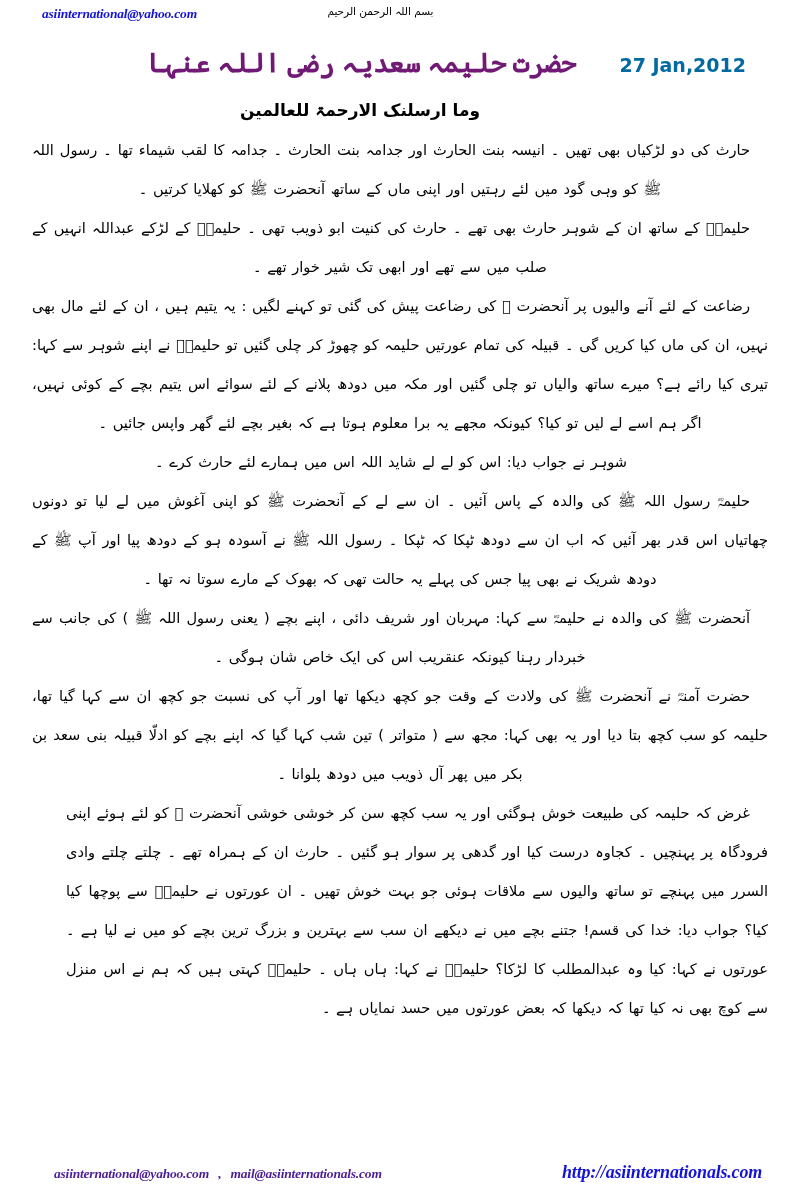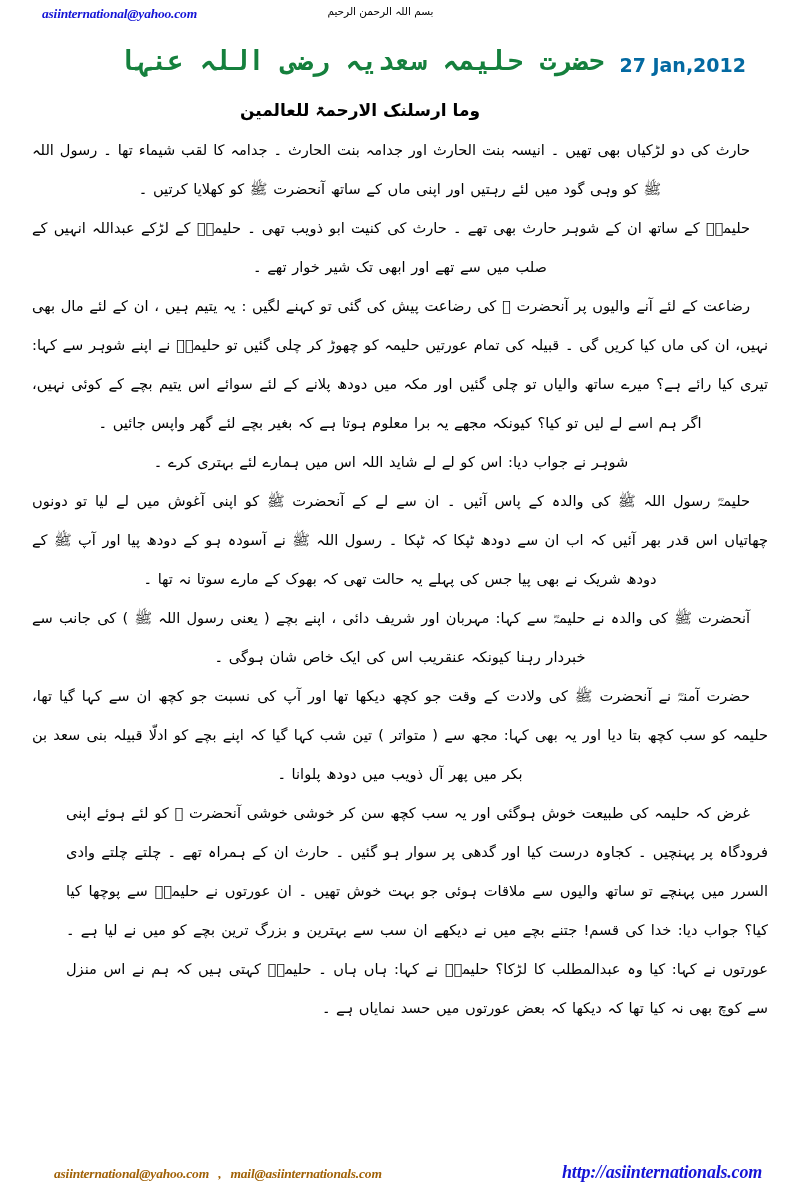--- a/index.html
+++ b/index.html
@@ -63,24 +63,24 @@
     direction: ltr;
     display: flex;
     align-items: center;
     justify-content: center;
     position: relative;
     height: 56px;
     margin-top: 10px;
   }
   .doc-title {
     direction: rtl;
-    font-family: Liberation Mono, monospace;
+    font-family: Liberation Serif, serif;
     font-size: 27px;
     font-weight: bold;
-    color: #15803d;
+    color: #701a75;
     white-space: nowrap;
     text-align: left;
     line-height: 1.15;
     transform: translateX(-38px);
   }
   .doc-date {
     position: absolute;
     right: 28px;
     top: 18px;
     direction: ltr;
@@ -133,21 +133,21 @@
     align-items: baseline;
     justify-content: space-between;
     padding: 0 12px 0 28px;
     height: 30px;
   }
   .footer-left {
     font-family: "Liberation Serif", "DejaVu Serif", serif;
     font-style: italic;
     font-weight: bold;
     font-size: 13.5px;
-    color: #a16207;
+    color: #4c1d95;
     white-space: nowrap;
     letter-spacing: -0.2px;
   }
   .footer-left .sep { padding: 0 6px; }
   .footer-url {
     font-family: "Liberation Serif", "DejaVu Serif", serif;
     font-style: italic;
     font-weight: bold;
     font-size: 18px;
     color: #1414d6;
@@ -170,21 +170,21 @@
     <div class="doc-title">حضرت حلیمہ سعدیہ رضی اللہ عنہا</div>
     <div class="doc-date">27 Jan,2012</div>
   </div>
 
   <div class="subtitle">وما ارسلنک الارحمۃ للعالمین</div>
 
   <div class="body-text">
     <p class="para">حارث کی دو لڑکیاں بھی تھیں ۔ انیسہ بنت الحارث اور جدامہ بنت الحارث ۔ جدامہ کا لقب شیماء تھا ۔ رسول اللہ ﷺ کو وہی گود میں لئے رہتیں اور اپنی ماں کے ساتھ آنحضرت ﷺ کو کھلایا کرتیں ۔</p>
     <p class="para">حلیمہؓ کے ساتھ ان کے شوہر حارث بھی تھے ۔ حارث کی کنیت ابو ذویب تھی ۔ حلیمہؓ کے لڑکے عبداللہ انہیں کے صلب میں سے تھے اور ابھی تک شیر خوار تھے ۔</p>
     <p class="para">رضاعت کے لئے آنے والیوں پر آنحضرت ﷺ کی رضاعت پیش کی گئی تو کہنے لگیں : یہ یتیم ہیں ، ان کے لئے مال بھی نہیں، ان کی ماں کیا کریں گی ۔ قبیلہ کی تمام عورتیں حلیمہ کو چھوڑ کر چلی گئیں تو حلیمہؓ نے اپنے شوہر سے کہا: تیری کیا رائے ہے؟ میرے ساتھ والیاں تو چلی گئیں اور مکہ میں دودھ پلانے کے لئے سوائے اس یتیم بچے کے کوئی نہیں، اگر ہم اسے لے لیں تو کیا؟ کیونکہ مجھے یہ برا معلوم ہوتا ہے کہ بغیر بچے لئے گھر واپس جائیں ۔</p>
-    <p class="para">شوہر نے جواب دیا:  اس کو لے لے شاید اللہ اس میں ہمارے لئے بہتری کرے ۔</p>
+    <p class="para">شوہر نے جواب دیا:  اس کو لے لے شاید اللہ اس میں ہمارے لئے حارث کرے ۔</p>
     <p class="para">حلیمہؓ رسول اللہ ﷺ کی والدہ کے پاس آئیں ۔ ان سے لے کے آنحضرت ﷺ کو اپنی آغوش میں لے لیا تو دونوں چھاتیاں اس قدر بھر آئیں کہ اب ان سے دودھ ٹپکا کہ ٹپکا ۔ رسول اللہ ﷺ نے آسودہ ہو کے دودھ پیا اور آپ ﷺ کے دودھ شریک نے بھی پیا جس کی پہلے یہ حالت تھی کہ بھوک کے مارے سوتا نہ تھا ۔</p>
     <p class="para">آنحضرت ﷺ کی والدہ نے حلیمہؓ سے کہا: مہربان اور شریف دائی ، اپنے بچے ( یعنی رسول اللہ ﷺ ) کی جانب سے خبردار رہنا کیونکہ عنقریب اس کی ایک خاص شان ہوگی ۔</p>
     <p class="para">حضرت آمنہؓ نے آنحضرت ﷺ کی ولادت کے وقت جو کچھ دیکھا تھا اور آپ کی نسبت جو کچھ ان سے کہا گیا تھا، حلیمہ کو سب کچھ بتا دیا اور یہ بھی کہا:  مجھ سے ( متواتر ) تین شب کہا گیا کہ اپنے بچے کو ادلّا قبیلہ بنی سعد بن بکر میں پھر آل ذویب میں دودھ پلوانا ۔</p>
     <p class="para last-right">غرض کہ حلیمہ کی طبیعت خوش ہوگئی اور یہ سب کچھ سن کر خوشی خوشی آنحضرت ﷺ کو لئے ہوئے اپنی فرودگاہ پر پہنچیں ۔ کجاوہ درست کیا اور گدھی پر سوار ہو گئیں ۔ حارث ان کے ہمراہ تھے ۔ چلتے چلتے وادی السرر میں پہنچے تو ساتھ والیوں سے ملاقات ہوئی جو بہت خوش تھیں ۔ ان عورتوں نے حلیمہؓ سے پوچھا کیا کیا؟  جواب دیا:  خدا کی قسم! جتنے بچے میں نے دیکھے ان سب سے بہترین و بزرگ ترین بچے کو میں نے لیا ہے ۔ عورتوں نے کہا:  کیا وہ عبدالمطلب کا لڑکا؟ حلیمہؓ نے کہا: ہاں ہاں ۔ حلیمہؓ کہتی ہیں کہ ہم نے اس منزل سے کوچ بھی نہ کیا تھا کہ دیکھا کہ بعض عورتوں میں حسد نمایاں ہے ۔</p>
   </div>
 
   <div class="footer-row">
     <div class="footer-left">
       <span>asiinternational@yahoo.com</span>
       <span class="sep">,</span>

